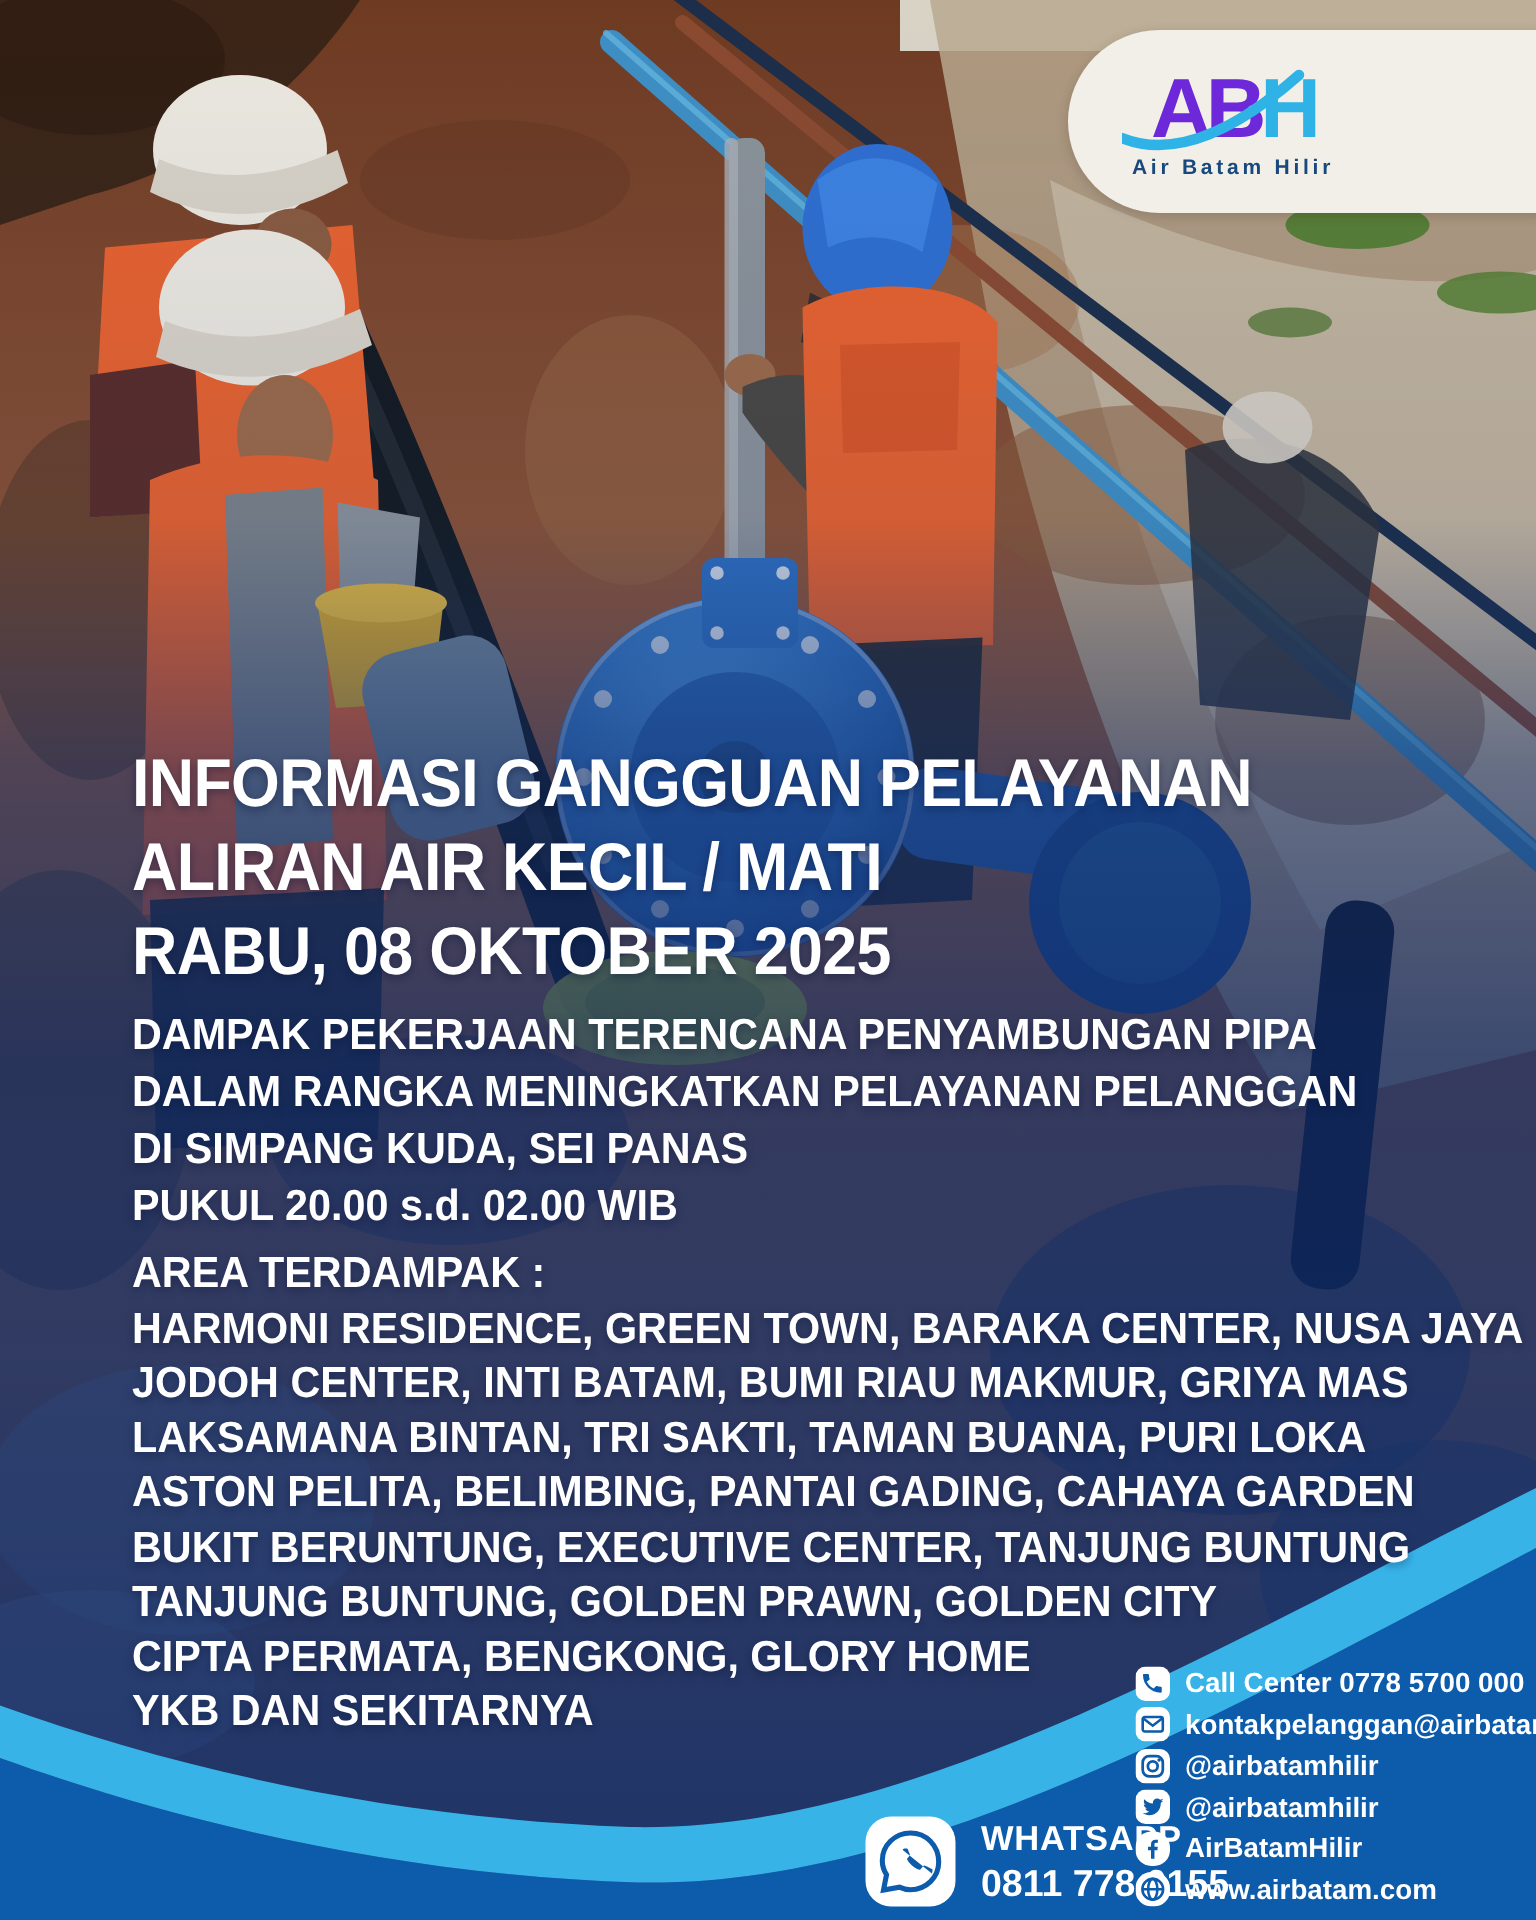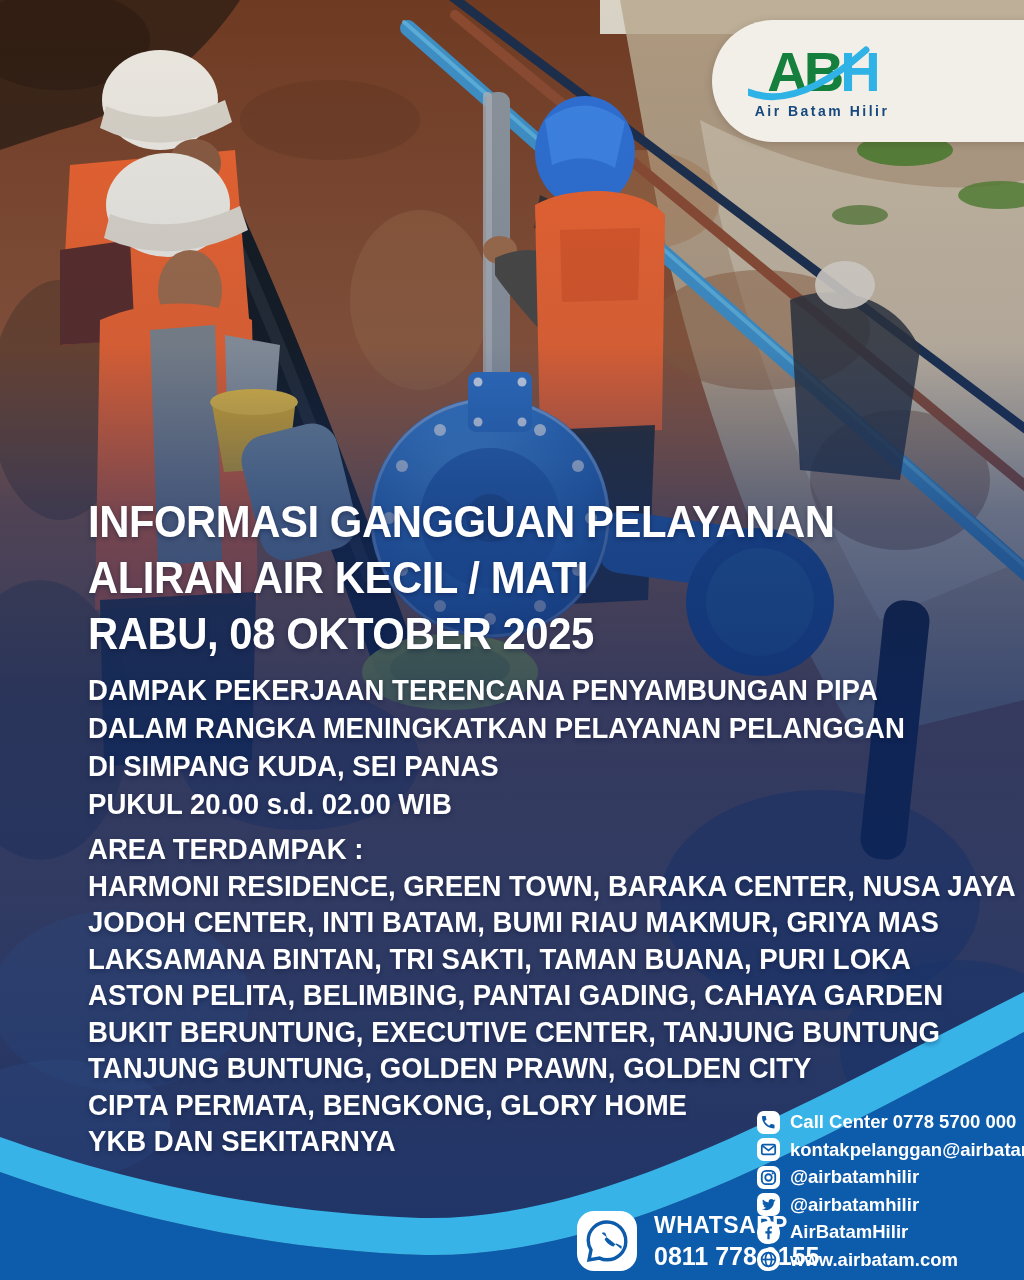--- a/index.html
+++ b/index.html
@@ -16,21 +16,21 @@
     box-shadow:0 2px 8px rgba(40,20,10,.18);
   }
   .aus{width:158px; text-align:center; color:#17497e; line-height:1;}
   .aus .l1{font-family:"DejaVu Serif", serif; font-style:italic; font-weight:bold; font-size:28px;}
   .aus .l2{font-family:"DejaVu Serif", serif; font-style:italic; font-weight:bold; font-size:13px; margin-top:-4px;}
   .aus .l3{font-family:"DejaVu Serif", serif; font-style:italic; font-weight:bold; font-size:26px; margin-top:-4px; letter-spacing:1px;}
   .aus .callrow{display:flex; align-items:center; justify-content:center; gap:3px; margin-top:2px; font-size:8px; font-weight:bold;}
   .aus .num{font-size:15.5px; font-weight:bold; margin-top:1px; letter-spacing:.5px;}
   .abh{width:160px; text-align:center; position:relative;}
   .abh .letters{font-size:56px; font-weight:800; letter-spacing:-4px; line-height:1; position:relative;}
-  .abh .dk{color:#15803d;} .abh .lt{color:#2fb2e6;}
+  .abh .dk{color:#6d28d9;} .abh .lt{color:#2fb2e6;}
   .abh .swoosh{position:absolute; left:6px; top:2px; pointer-events:none;}
   .abh .sub{font-size:14px; font-weight:600; color:#17497e; letter-spacing:2.5px; margin-top:3px;}
   
   .txt{position:absolute; color:#ffffff; text-shadow:0 2px 6px rgba(4,18,55,.4); white-space:nowrap;}
   .title{left:88px; top:494px; font-size:45px; font-weight:800; line-height:56px; letter-spacing:-.5px;
          transform:scaleX(.93); transform-origin:0 0;}
   .details{left:88px; top:671px; font-size:29px; font-weight:700; line-height:38px;
          transform:scaleX(.95); transform-origin:0 0;}
   .area{left:88px; top:831px; font-size:29px; font-weight:700; line-height:36.5px;
          transform:scaleX(.95); transform-origin:0 0;}

